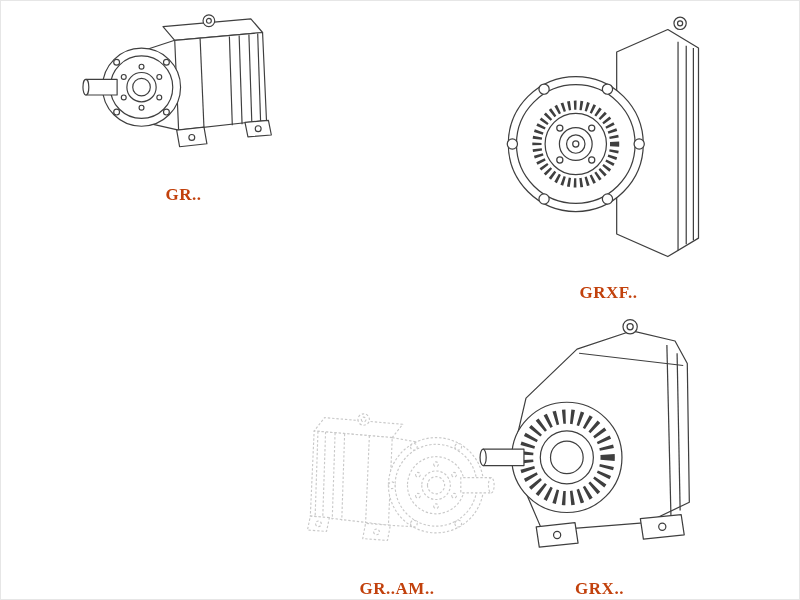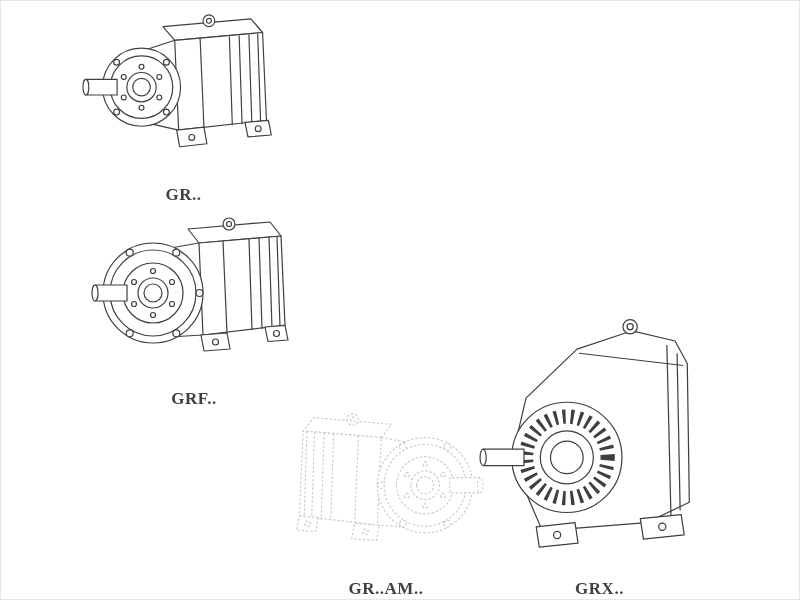--- a/index.html
+++ b/index.html
@@ -10,21 +10,21 @@
   }
   .cell {
     position:absolute; margin:0; display:flex; flex-direction:column;
     align-items:center; justify-content:flex-start;
   }
   .cell svg.drawing { width:100%; flex:1 1 auto; min-height:0; display:block; }
   .drawing { color:#3f3f3f; }
   .drawing.faint { color:#c9c9c9; stroke-dasharray:2.5 2; }
   .label {
     font-weight:bold; font-size:17px; letter-spacing:0.5px;
-    color:#404040; margin-top:2px; white-space:nowrap;
+    color:#c2410c; margin-top:2px; white-space:nowrap;
   }
   #defs-svg { position:absolute; width:0; height:0; overflow:hidden; }
 </style>
 </head>
 <body>
 
 <svg id="defs-svg" aria-hidden="true">
   <defs>
 
     <symbol id="sym-gr" viewBox="0 0 210 170">
@@ -156,31 +156,31 @@
 <div id="page">
 
   <figure class="cell" style="left:80px; top:4px; width:205px; height:200px">
     <svg class="drawing" viewBox="0 0 210 170" role="img">
         <use href="#sym-gr"></use>
       </svg>
     <figcaption class="label">GR..</figcaption>
   </figure>
 
 
-
-  <figure class="cell" style="left:88px; top:208px; width:210px; height:200px">
-    <svg class="drawing" viewBox="0 0 210 170" role="img">
-        <use href="#sym-grf"></use>
+  <figure class="cell" style="left:495px; top:2px; width:225px; height:300px">
+    <svg class="drawing" viewBox="0 0 220 260" role="img">
+        <use href="#sym-grxf"></use>
       </svg>
-    <figcaption class="label">GRF..</figcaption>
+    <figcaption class="label">GRXF..</figcaption>
   </figure>
 
 
 
-  <figure class="cell" style="left:285px; top:402px; width:200px; height:196px">
+
+  <figure class="cell" style="left:296px; top:402px; width:200px; height:196px">
     <svg class="drawing faint" viewBox="0 0 210 170" role="img">
       <use href="#sym-grf" transform="translate(210,0) scale(-1,1)"></use>
     </svg>
     <figcaption class="label">GR..AM..</figcaption>
   </figure>
 
   <figure class="cell" style="left:476px; top:300px; width:245px; height:298px">
     <svg class="drawing" viewBox="0 0 240 260" role="img">
         <use href="#sym-grx"></use>
       </svg>

